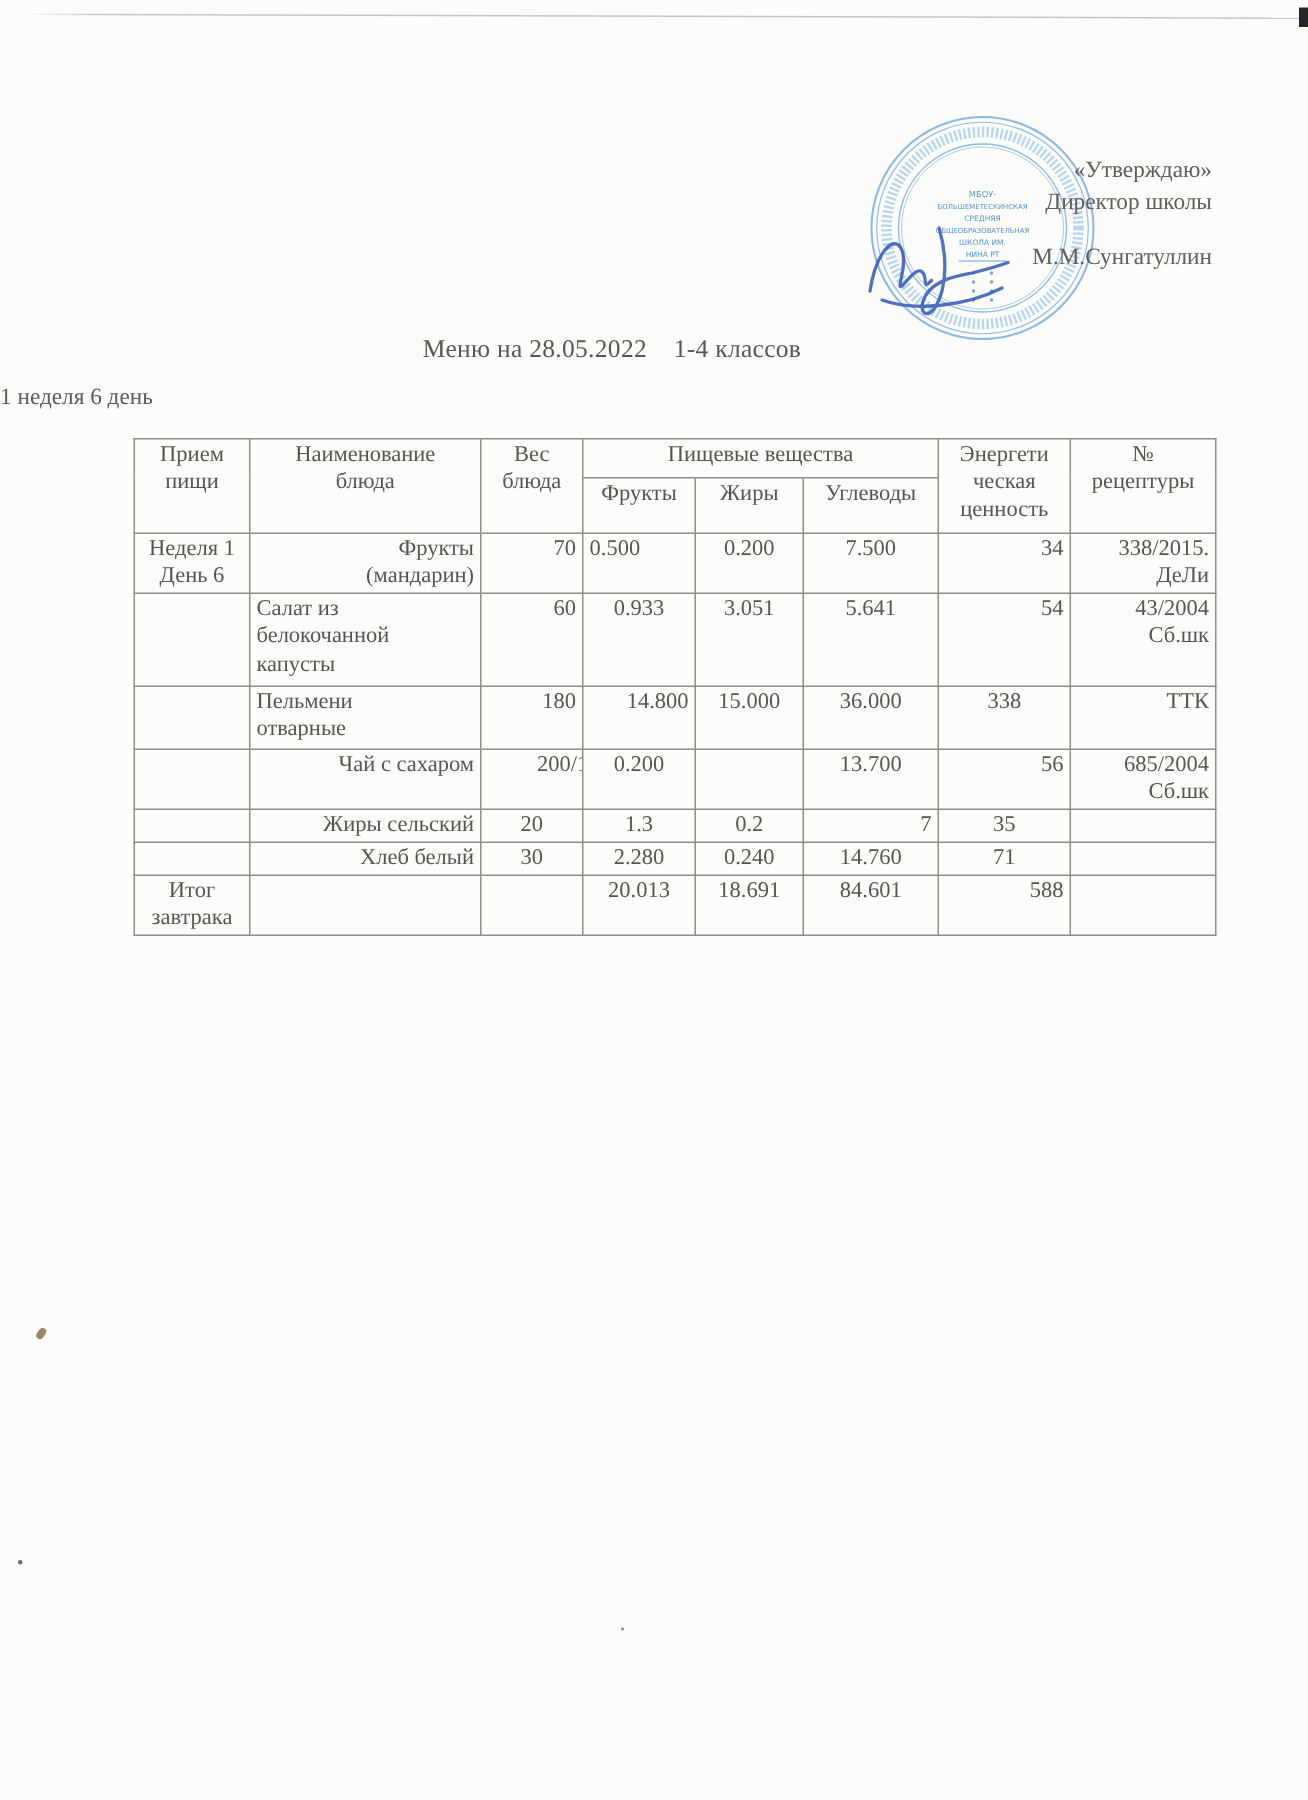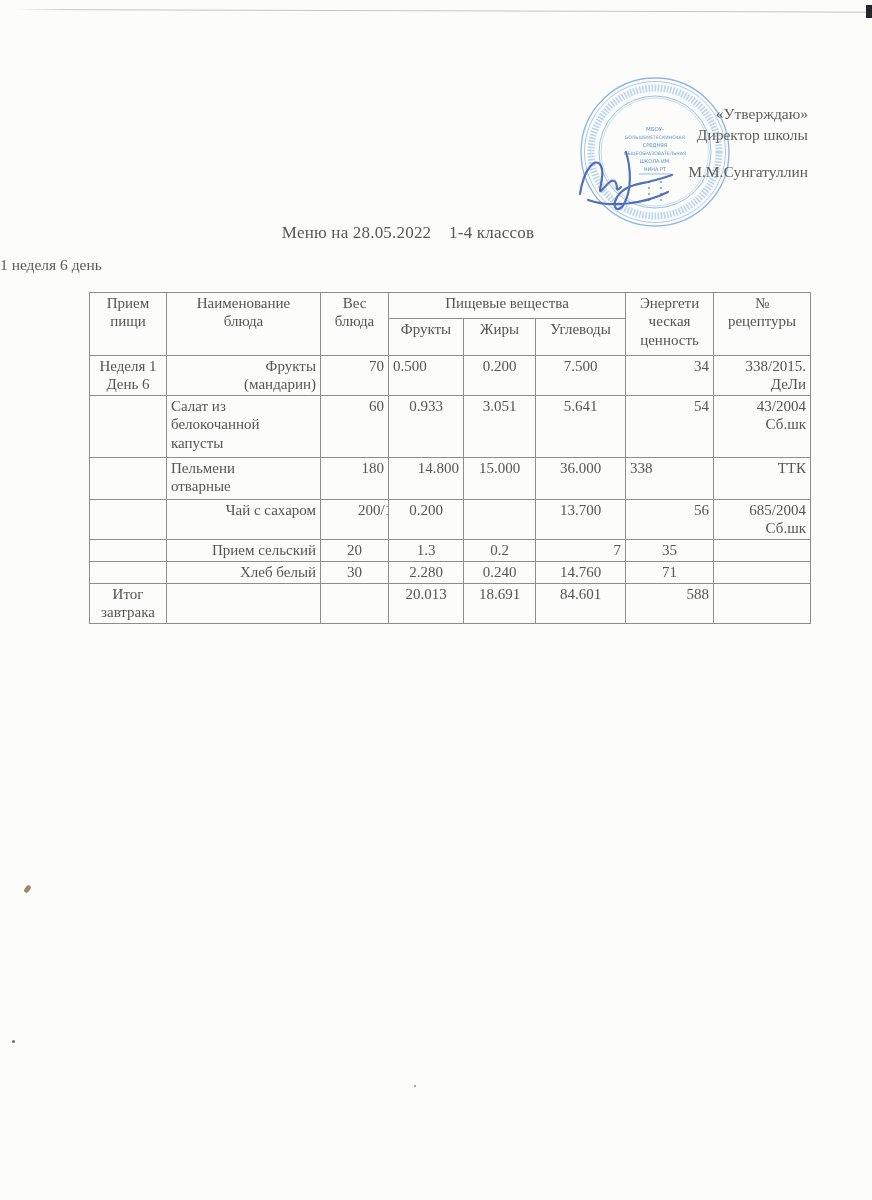--- a/index.html
+++ b/index.html
@@ -173,37 +173,37 @@
 Сб.шк</td>
       </tr>
       <tr style="height: 42px;">
         <td style="text-align: left;"></td>
         <td style="text-align: left;">Пельмени
 отварные</td>
         <td style="text-align: right;">180</td>
         <td style="text-align: right;">14.800</td>
         <td style="text-align: center;">15.000</td>
         <td style="text-align: center;">36.000</td>
-        <td style="text-align: left;">338</td>
+        <td style="text-align: center;">338</td>
         <td style="text-align: right;">ТТК</td>
       </tr>
       <tr style="height: 36px;">
         <td style="text-align: left;"></td>
         <td style="text-align: right;">Чай с сахаром</td>
         <td style="text-align: left; padding-left: 37px;">200/15</td>
         <td style="text-align: center;">0.200</td>
         <td style="text-align: center;"></td>
         <td style="text-align: center;">13.700</td>
         <td style="text-align: right;">56</td>
         <td style="text-align: right;">685/2004
 Сб.шк</td>
       </tr>
       <tr style="height: 22px;">
         <td style="text-align: left;"></td>
-        <td style="text-align: right;">Прием сельский</td>
+        <td style="text-align: right;">Жиры сельский</td>
         <td style="text-align: center;">20</td>
         <td style="text-align: center;">1.3</td>
         <td style="text-align: center;">0.2</td>
         <td style="text-align: right;">7</td>
         <td style="text-align: center;">35</td>
         <td style="text-align: left;"></td>
       </tr>
       <tr style="height: 22px;">
         <td style="text-align: left;"></td>
         <td style="text-align: right;">Хлеб  белый</td>

